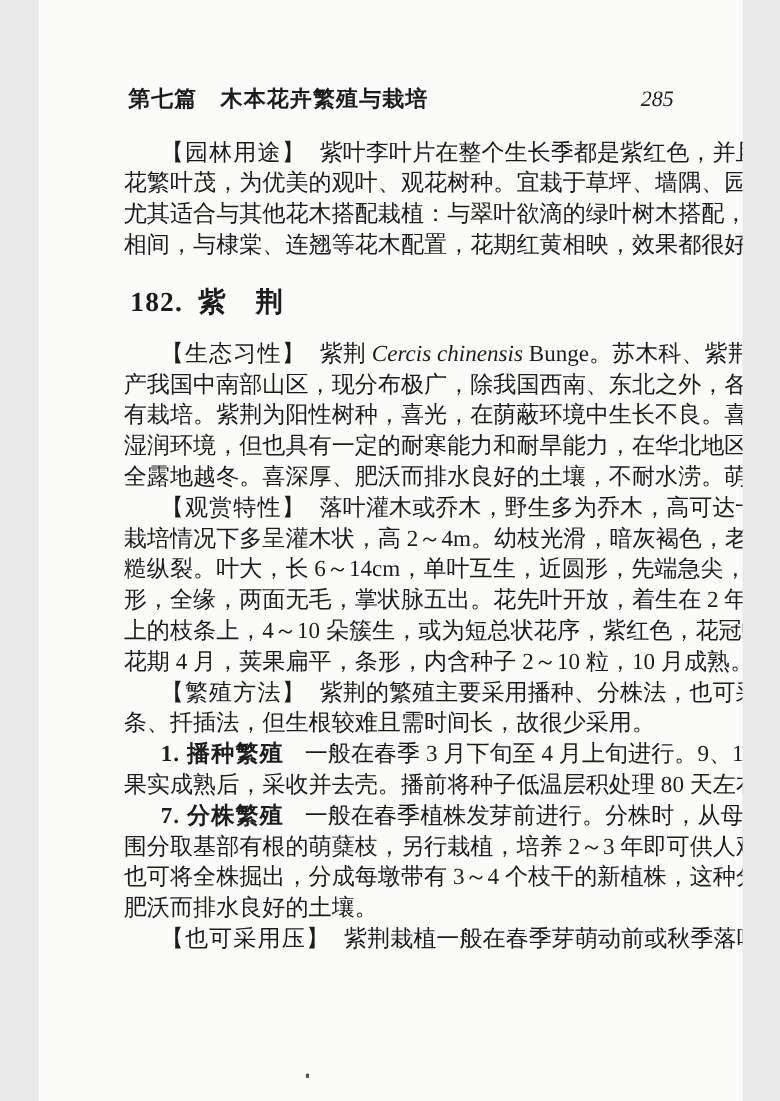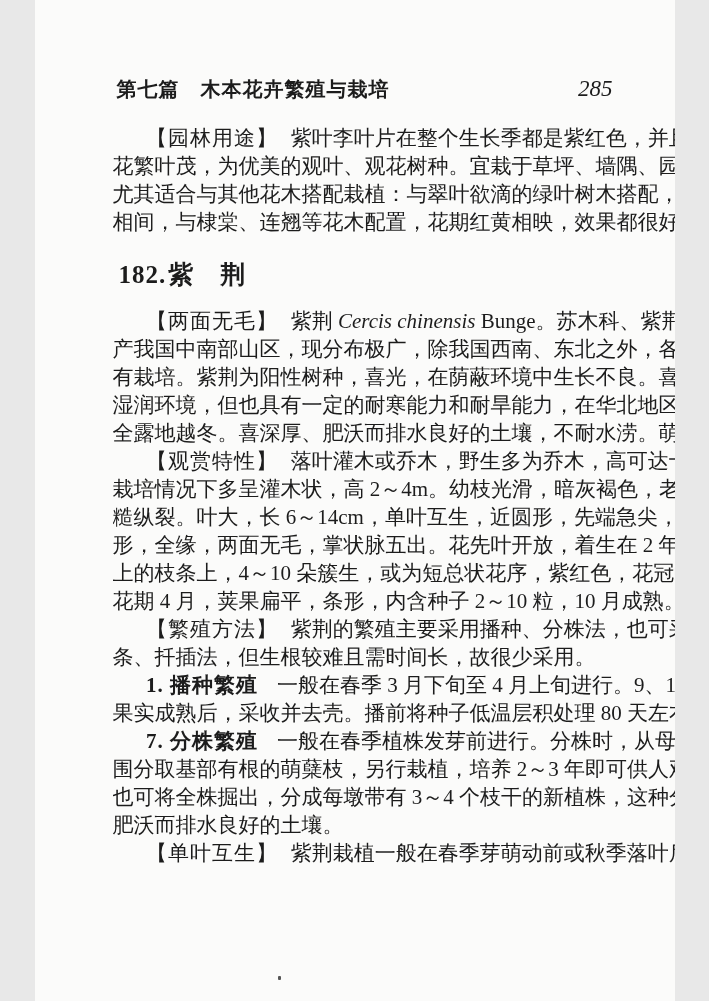--- a/index.html
+++ b/index.html
@@ -20,21 +20,21 @@
     justify-content:space-between;
     align-items:baseline;
   }
   .chapter-title{
     font-weight:bold;
     font-size:20px;
     letter-spacing:1px;
   }
   .page-number{
     font-style:italic;
-    font-size:23px;
+    font-size:20px;
   }
   .body-text{
     position:absolute;
     left:78px;top:124px;
     width:572px;
   }
   .line{
     font-size:21px;
     line-height:28px;
     height:28px;
@@ -62,21 +62,21 @@
   .latin{
     font-style:italic;
   }
   .section-heading{
     margin:22px 0 16px 6px;
     font-size:25px;
     font-weight:bold;
     letter-spacing:1px;
   }
   .section-heading .sec-num{
-    margin-right:2px;
+    margin-right:14px;
   }
   .watermark{
     position:absolute;
     left:600px;top:918px;
     width:140px;height:32px;
     transform:rotate(-90deg);
     color:#7b7b7b;
     font-family:"Liberation Sans","DejaVu Sans",sans-serif;
     font-size:27px;
     letter-spacing:3px;
@@ -105,21 +105,21 @@
     <div class="para">
       <div class="line indent"><span class="label">【园林用途】</span><span>紫叶李叶片在整个生长季都是紫红色，并且春季</span></div>
       <div class="line">花繁叶茂，为优美的观叶、观花树种。宜栽于草坪、墙隅、园路旁。</div>
       <div class="line">尤其适合与其他花木搭配栽植：与翠叶欲滴的绿叶树木搭配，红绿</div>
       <div class="line end">相间，与棣棠、连翘等花木配置，花期红黄相映，效果都很好。</div>
     </div>
 
     <h2 class="section-heading"><span class="sec-num">182.</span><span>紫　荆</span></h2>
 
     <div class="para">
-      <div class="line indent"><span class="label">【两面无毛】</span><span>紫荆 </span><span class="latin">Cercis chinensis</span><span> Bunge。苏木科、紫荆属。原</span></div>
+      <div class="line indent"><span class="label">【生态习性】</span><span>紫荆 </span><span class="latin">Cercis chinensis</span><span> Bunge。苏木科、紫荆属。原</span></div>
       <div class="line">产我国中南部山区，现分布极广，除我国西南、东北之外，各地均</div>
       <div class="line">有栽培。紫荆为阳性树种，喜光，在荫蔽环境中生长不良。喜温暖</div>
       <div class="line">湿润环境，但也具有一定的耐寒能力和耐旱能力，在华北地区能完</div>
       <div class="line">全露地越冬。喜深厚、肥沃而排水良好的土壤，不耐水涝。萌蘖力</div>
     </div>
 
     <div class="para">
       <div class="line indent"><span class="label">【观赏特性】</span><span>落叶灌木或乔木，野生多为乔木，高可达十几米，</span></div>
       <div class="line">栽培情况下多呈灌木状，高 2～4m。幼枝光滑，暗灰褐色，老枝粗</div>
       <div class="line">糙纵裂。叶大，长 6～14cm，单叶互生，近圆形，先端急尖，基部心</div>
@@ -139,21 +139,21 @@
     </div>
 
     <div class="para">
       <div class="line indent"><span class="subhead">7. 分株繁殖</span><span>一般在春季植株发芽前进行。分株时，从母株周</span></div>
       <div class="line">围分取基部有根的萌蘖枝，另行栽植，培养 2～3 年即可供人观赏。</div>
       <div class="line">也可将全株掘出，分成每墩带有 3～4 个枝干的新植株，这种分株，</div>
       <div class="line end">肥沃而排水良好的土壤。</div>
     </div>
 
     <div class="para">
-      <div class="line indent"><span class="label">【单叶互生】</span><span>紫荆栽植一般在春季芽萌动前或秋季落叶后进</span></div>
+      <div class="line indent"><span class="label">【也可采用压】</span><span>紫荆栽植一般在春季芽萌动前或秋季落叶后进</span></div>
     </div>
 
   </div>
 
   <div class="speck"></div>
 
   <div class="watermark">MSHUA</div>
 
 </div>
 

